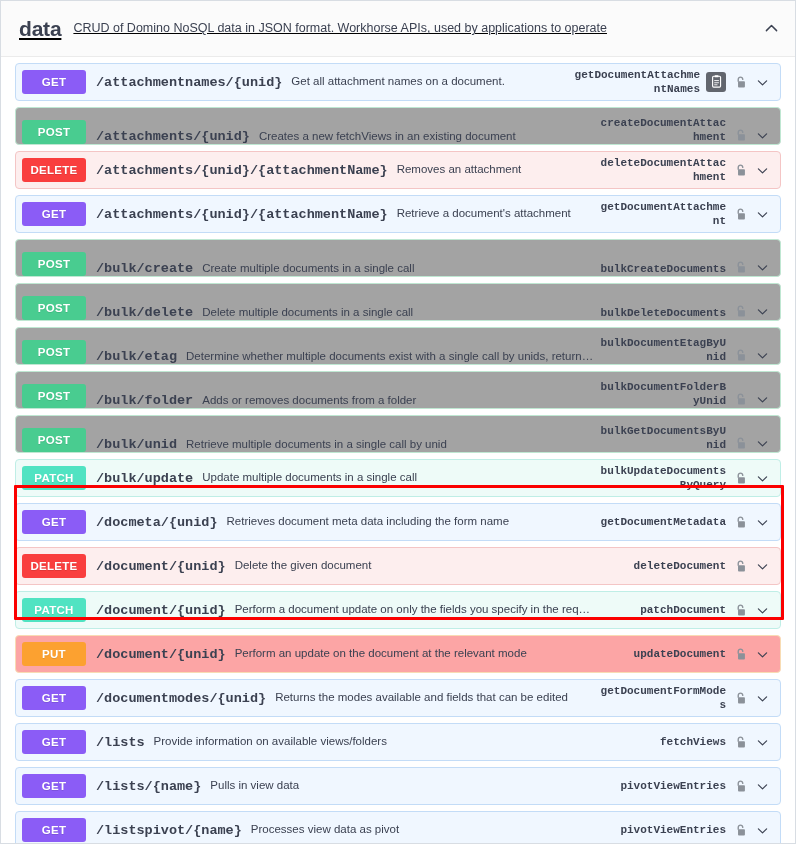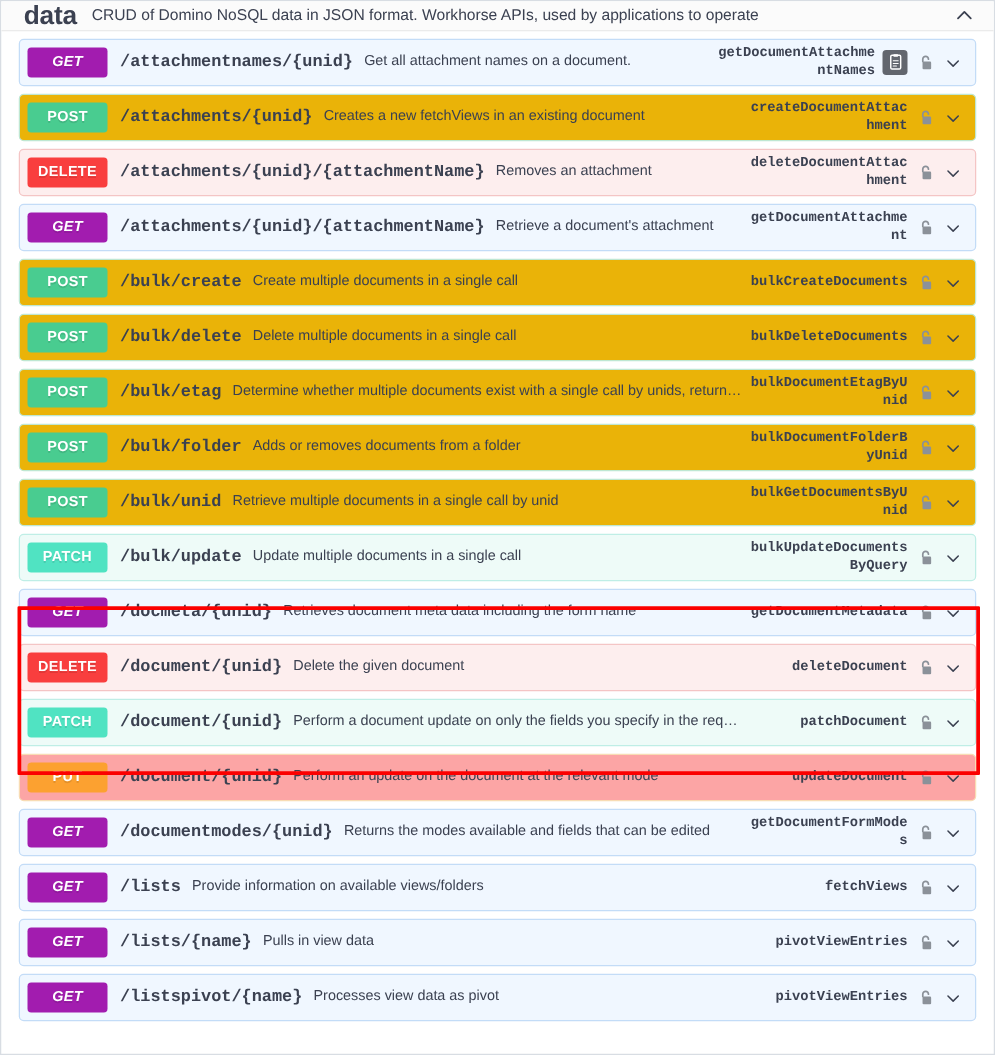--- a/index.html
+++ b/index.html
@@ -12,26 +12,27 @@
   #page {
     width: 796px; height: 844px;
     background: #ffffff;
     border: 1px solid #d8dde3;
     position: relative;
     overflow: hidden;
   }
 
   
   .section-header {
-    height: 24px;
+    height: 56px;
     display: flex;
     align-items: center;
     padding: 0 14px 0 18px;
     background: #fbfbfb;
     border-bottom: 1px solid #ebebeb;
+    text-decoration: underline;
   }
   .section-title {
     font-size: 21px;
     font-weight: bold;
     color: #3b4151;
     letter-spacing: -0.2px;
     margin-right: 12px;
     font-family: "Liberation Sans", sans-serif;
   }
   .section-desc {
@@ -56,41 +57,41 @@
     align-items: center;
     height: 38px;
     margin-bottom: 6px;
     border-radius: 4px;
     border: 1px solid transparent;
     padding: 0 8px 0 6px;
     position: relative;
   }
   
   .m-get    { background:#f0f7ff; border-color:#c3dcf7; }
-  .m-post   { background:#eab308; border-color:#bfe7d2; }
+  .m-post   { background:#a3a3a3; border-color:#bfe7d2;align-items:flex-end; }
   .m-delete { background:#fdeeee; border-color:#f4c5c5; }
   .m-patch  { background:#eefbf8; border-color:#bfeee6; }
   .m-put    { background:#fca5a5; border-color:#f8dcb4; }
 
   .method-badge {
     width: 64px;
     min-width: 64px;
     height: 24px;
     border-radius: 3px;
     color: #ffffff;
     font-size: 11.5px;
     font-weight: bold;
     letter-spacing: 0.3px;
     display: flex;
     align-items: center;
     justify-content: center;
     font-family: "Liberation Sans", sans-serif;
     text-shadow: 0 1px 0 rgba(0,0,0,0.10);
   }
-  .b-get    { background:#a21caf;font-style:italic; }
+  .b-get    { background:#8b5cf6; }
   .b-post   { background:#49cc90; }
   .b-delete { background:#f93e3e; }
   .b-patch  { background:#50e3c2; }
   .b-put    { background:#fca130; }
 
   .op-path {
     font-family: "Liberation Mono", monospace;
     font-size: 13.5px;
     font-weight: bold;
     color: #3b4151;

